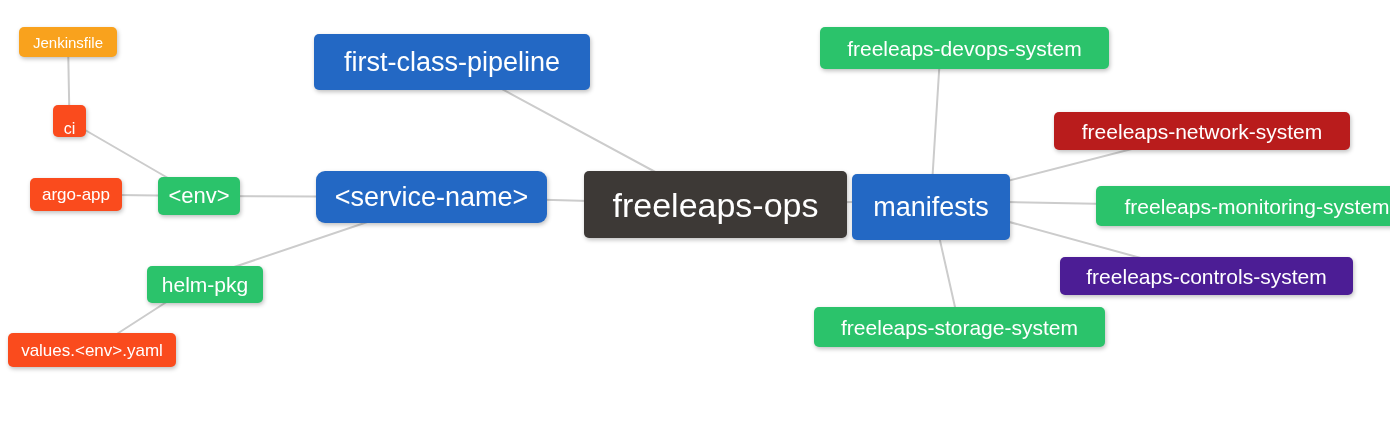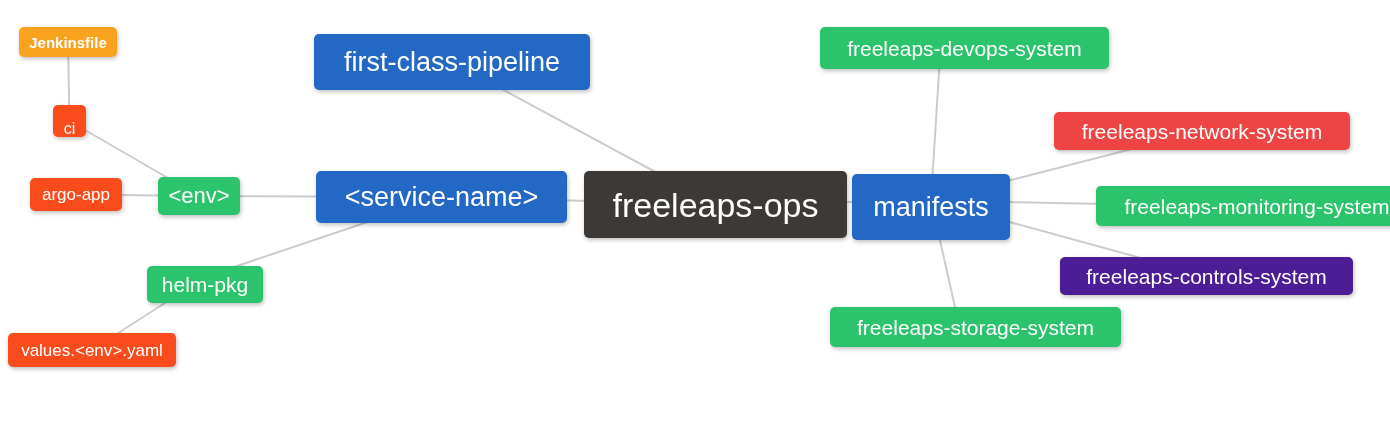--- a/index.html
+++ b/index.html
@@ -56,59 +56,59 @@
       <line x1="452" y1="62" x2="715.5" y2="204.5" stroke="#cccccc"></line>
       <line x1="441.5" y1="197" x2="715.5" y2="204.5" stroke="#cccccc"></line>
       <line x1="715.5" y1="204.5" x2="931" y2="200.5" stroke="#cccccc"></line>
       <line x1="931" y1="200.5" x2="940.5" y2="48" stroke="#cccccc"></line>
       <line x1="931" y1="200.5" x2="1202" y2="131" stroke="#cccccc"></line>
       <line x1="931" y1="200.5" x2="1213" y2="206" stroke="#cccccc"></line>
       <line x1="931" y1="200.5" x2="1206.5" y2="276" stroke="#cccccc"></line>
       <line x1="931" y1="200.5" x2="959.5" y2="327" stroke="#cccccc"></line>
     </svg>
   <div id="node-layer">
-      <div class="node" style="left: 19px; top: 27px; width: 98px; height: 30px; font-size: 15px; background: rgb(249, 162, 29); font-weight: bold;">
+      <div class="node" style="left: 19px; top: 27px; width: 98px; height: 30px; font-size: 15px; background: rgb(249, 162, 29);">
         <span>Jenkinsfile</span>
       </div>
       <div class="node" style="left: 53px; top: 105px; width: 33px; height: 32px; font-size: 16px; background: rgb(250, 75, 29); align-items: flex-end;">
         <span>ci</span>
       </div>
       <div class="node" style="left: 30px; top: 178px; width: 92px; height: 33px; font-size: 17px; background: rgb(250, 75, 29);">
         <span>argo-app</span>
       </div>
       <div class="node" style="left: 158px; top: 177px; width: 82px; height: 38px; font-size: 22px; background: rgb(43, 195, 107);">
         <span>&lt;env&gt;</span>
       </div>
       <div class="node" style="left: 147px; top: 258px; width: 116px; height: 37px; font-size: 21px; background: rgb(43, 195, 107); margin-top: 8px;">
         <span>helm-pkg</span>
       </div>
       <div class="node" style="left: 8px; top: 333px; width: 168px; height: 34px; font-size: 17px; background: rgb(250, 75, 29);">
         <span>values.&lt;env&gt;.yaml</span>
       </div>
       <div class="node" style="left: 314px; top: 34px; width: 276px; height: 56px; font-size: 27px; background: rgb(35, 104, 196);">
         <span>first-class-pipeline</span>
       </div>
-      <div class="node" style="left: 316px; top: 171px; width: 251px; height: 52px; font-size: 27px; background: rgb(35, 104, 196);">
+      <div class="node" style="left: 316px; top: 171px; width: 231px; height: 52px; font-size: 27px; background: rgb(35, 104, 196); border-radius: 9px;">
         <span>&lt;service-name&gt;</span>
       </div>
       <div class="node" style="left: 584px; top: 171px; width: 263px; height: 67px; font-size: 34px; background: rgb(61, 57, 54);">
         <span>freeleaps-ops</span>
       </div>
       <div class="node" style="left: 852px; top: 174px; width: 158px; height: 66px; font-size: 27px; background: rgb(35, 104, 196);">
         <span>manifests</span>
       </div>
       <div class="node" style="left: 796px; top: 27px; width: 289px; height: 42px; font-size: 21px; background: rgb(43, 195, 107); margin-left: 24px;">
         <span>freeleaps-devops-system</span>
       </div>
-      <div class="node" style="left: 1054px; top: 112px; width: 296px; height: 38px; font-size: 21px; background: #ef4444;">
+      <div class="node" style="left: 1054px; top: 112px; width: 296px; height: 38px; font-size: 21px; background: #b91c1c;">
         <span>freeleaps-network-system</span>
       </div>
       <div class="node" style="left: 1052px; top: 186px; width: 322px; height: 40px; font-size: 21px; background: rgb(43, 195, 107); margin-left: 44px;">
         <span>freeleaps-monitoring-system</span>
       </div>
       <div class="node" style="left: 1060px; top: 257px; width: 293px; height: 38px; font-size: 21px; background: #4c1d95;">
         <span>freeleaps-controls-system</span>
       </div>
-      <div class="node" style="left: 814px; top: 307px; width: 291px; height: 40px; font-size: 21px; background: rgb(43, 195, 107); margin-left: 16px;">
+      <div class="node" style="left: 814px; top: 307px; width: 291px; height: 40px; font-size: 21px; background: rgb(43, 195, 107);">
         <span>freeleaps-storage-system</span>
       </div>
     </div>
 </div>
 
 </body></html>

